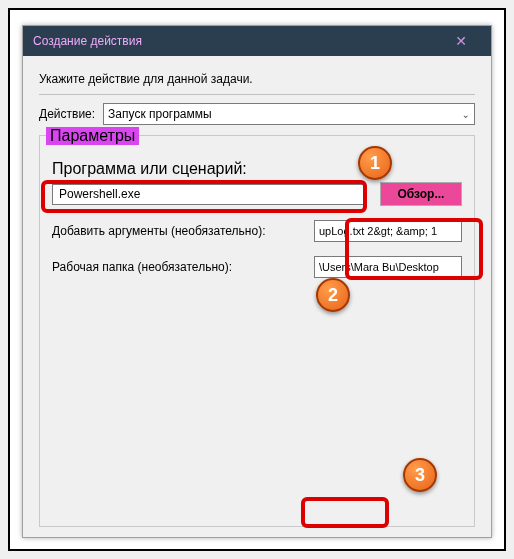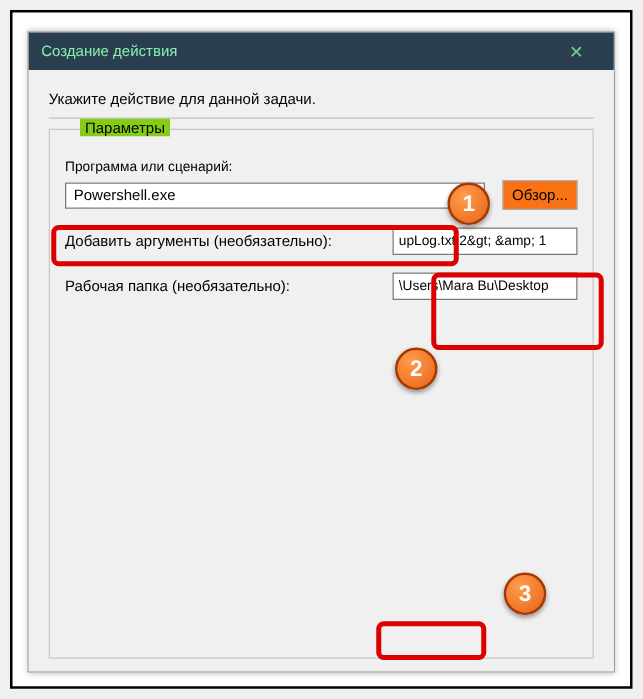--- a/index.html
+++ b/index.html
@@ -28,21 +28,21 @@
     height: 513px;
     border: 1px solid #a0a0a0;
     background: #f0f0f0;
     display: flex;
     flex-direction: column;
     box-shadow: 0 0 5px rgba(0,0,0,0.3);
   }
   .titlebar {
     height: 30px;
     background: #2b3e50;
-    color: #86efac;
+    color: #f0abfc;
     display: flex;
     align-items: center;
     padding: 0 10px;
     font-size: 12px;
   }
   .titlebar .title { flex: 1; }
   .titlebar .close {
     width: 40px;
     text-align: center;
     font-size: 14px;
@@ -96,46 +96,46 @@
     flex: 1;
     border: 1px solid #c8c8c8;
     margin-top: 0;
     position: relative;
     padding: 18px 12px 12px 12px;
   }
   .fieldset-legend {
     position: absolute;
     top: -9px;
     left: 6px;
-    background: #84cc16;
+    background: #d946ef;
     padding: 0 4px;
-    font-size: 12px;
-    margin-left: 18px;
-  }
-  .prog-label { font-size: 11px; margin: 6px 0 4px 0; }
+    font-size: 16px;
+  }
+  .prog-label { font-size: 16px; margin: 6px 0 4px 0; }
   .prog-row {
     display: flex;
     align-items: center;
     gap: 14px;
   }
   .input-program {
     flex: 1;
     height: 21px;
     border: 1px solid #7a7a7a;
     background: #fff;
     font-size: 12px;
     padding: 0 6px;
   }
   .btn-browse {
     height: 24px;
-    width: 60px;
+    width: 82px;
     border: 1px solid #acacac;
-    background: #f97316;
+    background: #ec4899;
     font-size: 12px;
     cursor: default;
+    font-weight: bold;
   }
   .arg-row {
     display: flex;
     align-items: center;
     margin-top: 14px;
   }
   .arg-row .arg-label { font-size: 12px; flex: 1; }
   .arg-input {
     width: 148px;
     height: 22px;
@@ -194,20 +194,27 @@
 <div class="window">
   <div class="titlebar">
     <span class="title">Создание действия</span>
     <span class="close">✕</span>
   </div>
 
   <div class="body">
     <div class="instruction">Укажите действие для данной задачи.</div>
     <hr class="hr">
 
+    <div class="row-action">
+      <span class="label">Действие:</span>
+      <div class="dropdown">
+        <span>Запуск программы</span>
+        <span class="dropdown-arrow">⌄</span>
+      </div>
+    </div>
 
     <div class="fieldset">
       <div class="fieldset-legend">Параметры</div>
 
       <div class="prog-label">Программа или сценарий:</div>
       <div class="prog-row">
         <input class="input-program" value="Powershell.exe" style="">
         <button class="btn-browse">Обзор...</button>
       </div>
 

